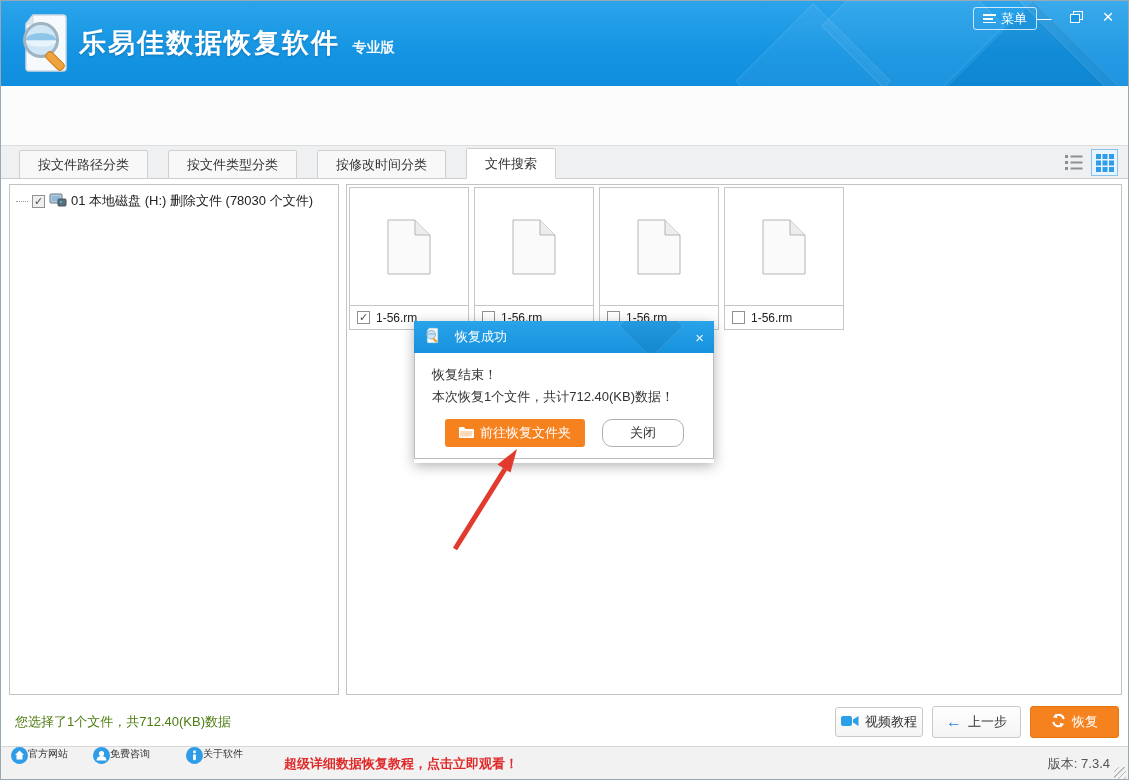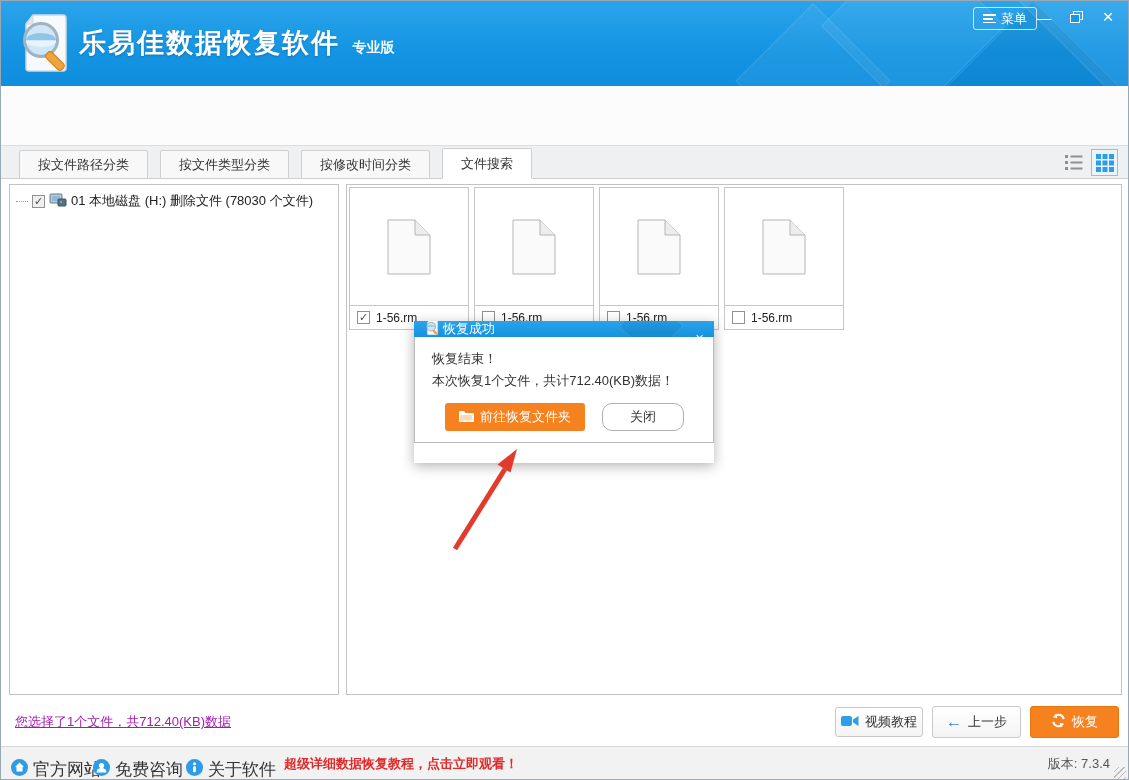--- a/index.html
+++ b/index.html
@@ -36,21 +36,21 @@
   .scan-alert { position:absolute; left:68px; top:105px; font-size:13px; font-weight:bold; color:#e02a2a; }
   .scan-stats { position:absolute; left:68px; top:125px; font-size:13px; color:#2b2b2b; white-space:nowrap; }
   .scan-stats span { margin-right:17px; }
   .side-btn { position:absolute; left:1046px; width:73px; height:23px; background:linear-gradient(#fefefe,#f0f0f0);
     border:1px solid #a8a8a8; border-radius:2px; font-size:13px; color:#222; font-family:inherit; }
   .side-btn.b1 { top:89px; } .side-btn.b2 { top:117px; }
 
   
   .tabbar { position:absolute; left:0; top:145px; width:100%; height:33px; background:#eef0f2; border-bottom:1px solid #cfcfcf; }
   .tabs { position:absolute; left:18px; bottom:-1px; display:flex; align-items:flex-end; }
-  .tab { height:29px; line-height:27px; padding:0 18px; margin-right:12px; background:#f8f8f8; border:1px solid #cfcfcf;
+  .tab { height:29px; line-height:27px; padding:0 18px; margin-right:20px; background:#f8f8f8; border:1px solid #cfcfcf;
     border-radius:2px 2px 0 0; font-size:13px; color:#333; cursor:default; white-space:nowrap; }
   .tab.active { background:#fff; border-bottom-color:#fff; height:31px; line-height:29px; }
   .partition { position:absolute; left:652px; top:0; height:33px; line-height:33px; font-size:13px; font-weight:bold; color:#333; }
   .view-icons { position:absolute; right:10px; top:3px; display:flex; gap:5px; align-items:center; }
   .list-view { width:24px; height:26px; display:flex; align-items:center; justify-content:center; }
   .grid-view { width:27px; height:27px; border:1px solid #86c2ee; background:#e9f4fd; display:flex; align-items:center; justify-content:center; }
 
   
   .content { position:absolute; left:0; top:178px; width:100%; height:519px; background:#fff; }
   .left-panel { position:absolute; left:8px; top:5px; width:330px; height:511px; border:1px solid #c3c3c3; background:#fff; }
@@ -61,47 +61,47 @@
   .checkbox.gray { background:#efefef; }
   .right-panel { position:absolute; left:345px; top:5px; width:776px; height:511px; border:1px solid #c3c3c3; background:#fff;
     padding:2px; display:flex; align-items:flex-start; }
   .file-card { width:120px; height:143px; border:1px solid #c6c6c6; margin-right:5px; display:flex; flex-direction:column; }
   .thumb { flex:1; display:flex; align-items:center; justify-content:center; }
   .name-row { height:24px; border-top:1px solid #c6c6c6; display:flex; align-items:center; gap:6px; padding-left:7px;
     font-size:12px; color:#222; }
 
   
   .dialog { position:absolute; left:413px; top:142px; width:300px; height:142px; box-shadow:0 3px 12px rgba(0,0,0,.3); z-index:5; }
-  .dialog-title { height:16px; background:linear-gradient(180deg,#29a4ea,#1691dd); display:flex; align-items:center;
-    padding:0 10px; color:#fff; font-size:13px; gap:2px; position:relative; overflow:hidden; }
+  .dialog-title { height:32px; background:linear-gradient(180deg,#29a4ea,#1691dd); display:flex; align-items:center;
+    padding:0 10px; color:#fff; font-size:13px; gap:14px; position:relative; overflow:hidden; }
   .dialog-title .cube { border-color:rgba(255,255,255,.12); }
   .dialog-title .dc1 { right:40px; top:-18px; width:46px; height:46px; background:rgba(6,70,120,.12); }
   .dialog-close { position:absolute; right:10px; top:0; height:32px; display:flex; align-items:center; font-size:15px; color:#eaf6ff; }
   .dialog-body { height:106px; background:#fff; border:1px solid #bcbcbc; border-top:none; position:relative; font-size:13px; color:#333; }
   .dlg-line1 { position:absolute; left:17px; top:13px; }
   .dlg-line2 { position:absolute; left:17px; top:35px; }
   .dlg-primary { position:absolute; left:30px; top:66px; width:140px; height:28px; background:#f5821f; border:none; border-radius:3px;
     color:#fff; font-size:13px; display:flex; align-items:center; justify-content:center; gap:6px; font-family:inherit; }
   .dlg-secondary { position:absolute; left:187px; top:66px; width:82px; height:28px; background:#fff; border:1px solid #b0b0b0;
     border-radius:10px; color:#333; font-size:13px; font-family:inherit; }
   .red-arrow { position:absolute; left:430px; top:262px; z-index:6; pointer-events:none; }
 
   
   .bottombar { position:absolute; left:0; top:697px; width:100%; height:48px; background:#fff; }
-  .selection-text { position:absolute; left:14px; top:15px; font-size:13px; color:#a21caf;text-decoration:underline; }
+  .selection-text { position:absolute; left:14px; top:15px; font-size:13px; color:#4d7c0f; }
   .bbtn { position:absolute; border:1px solid #c9c9c9; border-radius:3px; background:linear-gradient(#ffffff,#f4f4f4);
     font-size:13px; color:#333; display:flex; align-items:center; justify-content:center; gap:6px; font-family:inherit; }
   .bbtn.video { left:834px; top:9px; width:88px; height:30px; }
   .bbtn.back { left:931px; top:8px; width:89px; height:32px; }
   .bbtn.recover { left:1029px; top:8px; width:89px; height:32px; background:#f5821f; border:1px solid #e4760f; color:#fff;align-items:center; }
   .back-arrow { color:#2b82d9; font-size:16px; font-weight:bold; line-height:1; }
 
   
   .footer { position:absolute; left:0; top:745px; width:100%; height:35px; background:#f2f2f2; border-top:1px solid #d8d8d8; }
-  .flink { position:absolute; top:0; height:34px; display:flex; align-items:flex-end; gap:5px; font-size:17px; color:#333; cursor:default; }
+  .flink { position:absolute; top:0; height:34px; display:flex; align-items:flex-start; font-size:10px; color:#333; cursor:default; }
   .flink.l1 { left:10px; } .flink.l2 { left:92px; } .flink.l3 { left:185px; }
   .promo { position:absolute; left:283px; top:0; height:34px; display:flex; align-items:center; font-size:13px; font-weight:bold; color:#e02a2a; }
   .version { position:absolute; right:18px; top:0; height:34px; display:flex; align-items:center; font-size:13px; color:#555; }
   .grip { position:absolute; right:2px; bottom:2px; width:12px; height:12px;
     background:repeating-linear-gradient(135deg, transparent 0 3px, #b9b9b9 3px 4px); }
 </style>
 </head>
 <body>
 
 <div class="window">

